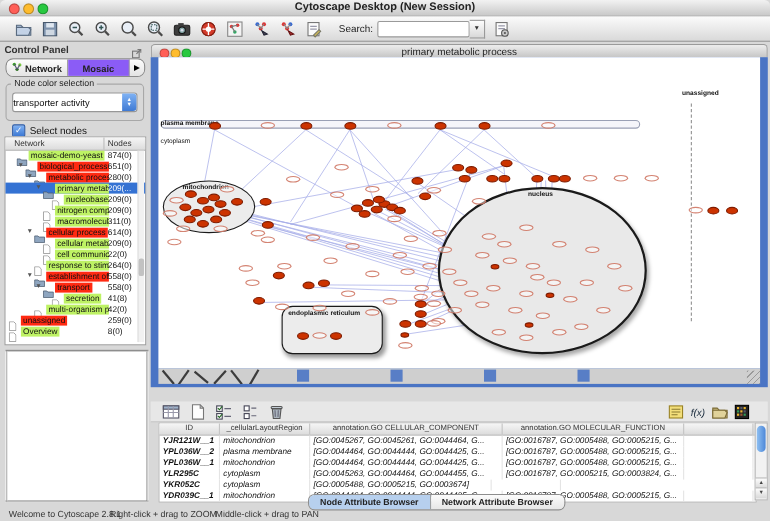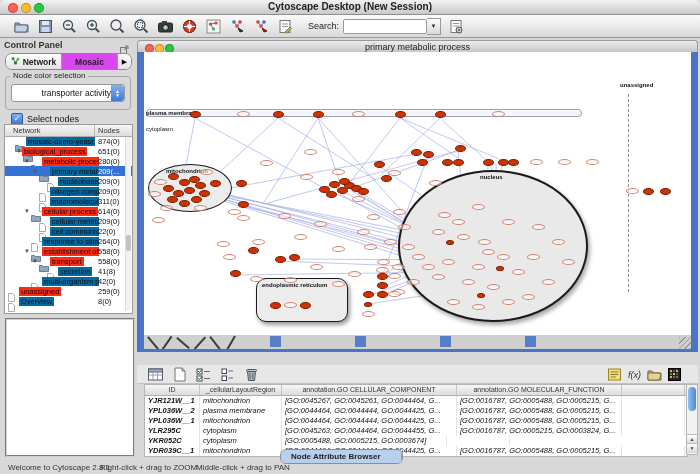--- a/index.html
+++ b/index.html
@@ -15,42 +15,42 @@
   .tbicon{display:inline-flex;width:18px;height:18px;align-items:center;justify-content:center;}
   .tbicon svg{display:block;}
   #search-label{font-size:9px;color:#222;margin:0 4px 0 14px;}
   #search-input{width:82px;height:13px;background:#fff;border:1px solid #9a9a9a;border-radius:2px;}
   #search-arrow{width:13px;height:15px;background:linear-gradient(#fdfdfd,#d8d8d8);border:1px solid #9a9a9a;border-left:none;font-size:6px;text-align:center;line-height:15px;color:#333;}
   
   #cp-title{left:4px;top:40px;font-size:9px;font-weight:bold;color:#333;}
   #cp-float{left:120px;top:40px;}
   #cp-tabs{left:5px;top:53px;width:125px;height:15px;display:flex;border:1px solid #8a8a8a;border-radius:7px;overflow:hidden;background:#f5f5f5;}
   .cp-tab{flex:1;display:flex;align-items:center;justify-content:center;gap:3px;font-size:8.5px;font-weight:bold;color:#222;background:linear-gradient(#fefefe,#e3e3e3);border-right:1px solid #9a9a9a;}
-  .cp-tab.sel{background:#d946ef;}
+  .cp-tab.sel{background:#8b5cf6;}
   #cp-tab-arrow{width:13px;display:flex;align-items:center;justify-content:center;font-size:7px;background:linear-gradient(#fefefe,#e3e3e3);}
   #groupbox{left:5px;top:76px;width:124px;height:32px;border:1px solid #a8a8a8;border-radius:4px;}
   #groupbox-label{left:10px;top:71px;font-size:8px;color:#222;background:#d8d8d8;padding:0 3px;}
   #combo{left:11px;top:84px;width:112px;height:16px;background:#fff;border:1px solid #979797;border-radius:3px;display:flex;align-items:center;}
-  #combo-value{flex:1;font-size:8.5px;color:#111;text-align:right;}
+  #combo-value{flex:1;font-size:8.5px;color:#111;text-align:left;}
   #combo-stepper{width:13px;height:16px;background:linear-gradient(#7fb2f4,#3f7ad4);border-radius:0 3px 3px 0;display:flex;flex-direction:column;align-items:center;justify-content:center;color:#fff;font-size:5px;line-height:4px;}
   #selnodes{left:11px;top:113px;display:flex;align-items:center;gap:4px;}
   #selnodes-box{width:10px;height:10px;background:linear-gradient(#7fb2f4,#3a76d2);border:1px solid #2a5aa8;border-radius:2px;color:#fff;font-size:8px;line-height:10px;text-align:center;}
   #selnodes-label{font-size:9px;color:#111;}
   #treebox{left:4px;top:124px;width:127px;height:188px;background:#fff;border:1px solid #9b9b9b;}
   #tree-header{position:absolute;left:0;top:0;width:100%;height:11px;background:linear-gradient(#f6f6f6,#dcdcdc);border-bottom:1px solid #aaa;font-size:7.5px;color:#333;}
   #tree-header .c1{position:absolute;left:8px;top:1px;}
   #tree-header .c2{position:absolute;left:93px;top:1px;}
   #tree-header .sep{position:absolute;left:89px;top:0;width:1px;height:11px;background:#bbb;}
   #tree-rows{position:absolute;left:0;top:11px;width:100%;}
   .trow{position:relative;height:10px;width:100%;}
   .trow.sel{background:#3472d3;}
   .tarrow{position:absolute;top:2px;font-size:6px;color:#555;line-height:6px;}
   .ticon{position:absolute;top:1.5px;}
   .tchip{position:absolute;top:0.5px;height:9px;font-size:7.5px;line-height:9px;padding:0 2px;color:#111;white-space:nowrap;overflow:hidden;}
-  .tchip.green{background:#0369a1;}
+  .tchip.green{background:#bef264;}
   .tchip.red{background:#ff2a12;}
   .tcount{position:absolute;left:93px;top:0.5px;font-size:7.5px;line-height:9px;color:#111;}
   .trow.sel .tcount{color:#fff;}
   #tree-scroll{position:absolute;right:1px;top:12px;width:5px;height:174px;background:#f1f1f1;border-left:1px solid #ddd;}
   #tree-thumb{position:absolute;left:0;top:98px;width:5px;height:16px;background:#c2c2c2;border-radius:2px;}
   #birdseye{left:5px;top:318px;width:126px;height:135px;background:#fff;border:2px groove #cfcfcf;}
   
   #netwin{left:137px;top:40px;width:561px;height:312px;}
   #net-titlebar{position:absolute;left:0;top:0;width:100%;height:12px;background:linear-gradient(#ededed,#c6c6c6);border:1px solid #9a9a9a;border-bottom:none;border-radius:4px 4px 0 0;box-sizing:border-box;}
   #net-title{position:absolute;left:0;right:0;top:1px;text-align:center;font-size:9px;color:#222;}
@@ -81,21 +81,21 @@
   #dtable{left:144px;top:384px;width:542px;height:71px;background:#fff;border:1px solid #b5b5b5;}
   #dt-header{position:absolute;left:0;top:0;height:11px;width:100%;display:flex;background:linear-gradient(#f6f6f6,#dcdcdc);border-bottom:1px solid #b0b0b0;box-sizing:border-box;}
   .hcell{font-size:7px;color:#333;text-align:center;line-height:10px;border-right:1px solid #c4c4c4;overflow:hidden;white-space:nowrap;box-sizing:border-box;}
   .drow{position:absolute;left:0;width:100%;height:10px;display:flex;font-style:italic;}
   .dcell{font-size:7.5px;color:#111;line-height:10px;padding-left:3px;border-right:1px solid #e4e4e4;overflow:hidden;white-space:nowrap;box-sizing:border-box;}
   .dcell.id{font-weight:bold;}
   #dt-scroll{left:686px;top:384px;width:12px;height:71px;background:#f2f2f2;border:1px solid #b5b5b5;box-sizing:border-box;}
   #dt-thumb{position:absolute;left:1px;top:2px;width:8px;height:24px;border-radius:4px;background:linear-gradient(90deg,#8fc0f2,#4d87d8);}
   .dt-btn{position:absolute;left:0;width:10px;height:9px;font-size:5px;text-align:center;line-height:9px;color:#444;background:linear-gradient(#fdfdfd,#d8d8d8);border-top:1px solid #bbb;}
   
-  #bottom-tabs{left:280px;top:449px;height:13px;display:flex;border:1px solid #8e8e8e;border-radius:6px;overflow:hidden;flex-direction:column;}
+  #bottom-tabs{left:280px;top:449px;height:13px;display:flex;border:1px solid #8e8e8e;border-radius:6px;overflow:hidden;}
   .btab{font-size:8px;font-weight:bold;color:#222;line-height:13px;padding:0 10px;background:linear-gradient(#fcfcfc,#e6e6e6);border-right:1px solid #9a9a9a;}
   .btab:last-child{border-right:none;}
   .btab.sel{background:#b7d0ee;}
   #statusbar{left:0px;top:462px;width:624px;height:12px;font-size:8px;color:#333;}
   .stitem{position:absolute;top:1px;white-space:nowrap;}
 </style>
 </head>
 <body>
 
 <div id="app">
@@ -266,21 +266,21 @@
               <path d="M0.5 1.5h3l1 1h5v5h-9z" fill="#8fa6c0" stroke="#4a5b70" stroke-width="0.7"></path>
             </svg></span>
           <span class="tchip green" style="left:21px;max-width:69px">mosaic-demo-yeast</span>
           <span class="tcount">874(0)</span>
         </div>
         <div class="trow">
           <span class="tarrow" style="left:11px">▼</span>
           <span class="ticon" style="left:18px"><svg width="10" height="8" viewBox="0 0 10 8">
               <path d="M0.5 1.5h3l1 1h5v5h-9z" fill="#8fa6c0" stroke="#4a5b70" stroke-width="0.7"></path>
             </svg></span>
-          <span class="tchip red" style="left:17px;max-width:61px">biological_process</span>
+          <span class="tchip red" style="left:29px;max-width:61px">biological_process</span>
           <span class="tcount">651(0)</span>
         </div>
         <div class="trow">
           <span class="tarrow" style="left:19px">▼</span>
           <span class="ticon" style="left:26px"><svg width="10" height="8" viewBox="0 0 10 8">
               <path d="M0.5 1.5h3l1 1h5v5h-9z" fill="#8fa6c0" stroke="#4a5b70" stroke-width="0.7"></path>
             </svg></span>
           <span class="tchip red" style="left:37px;max-width:53px">metabolic process</span>
           <span class="tcount">280(0)</span>
         </div>

